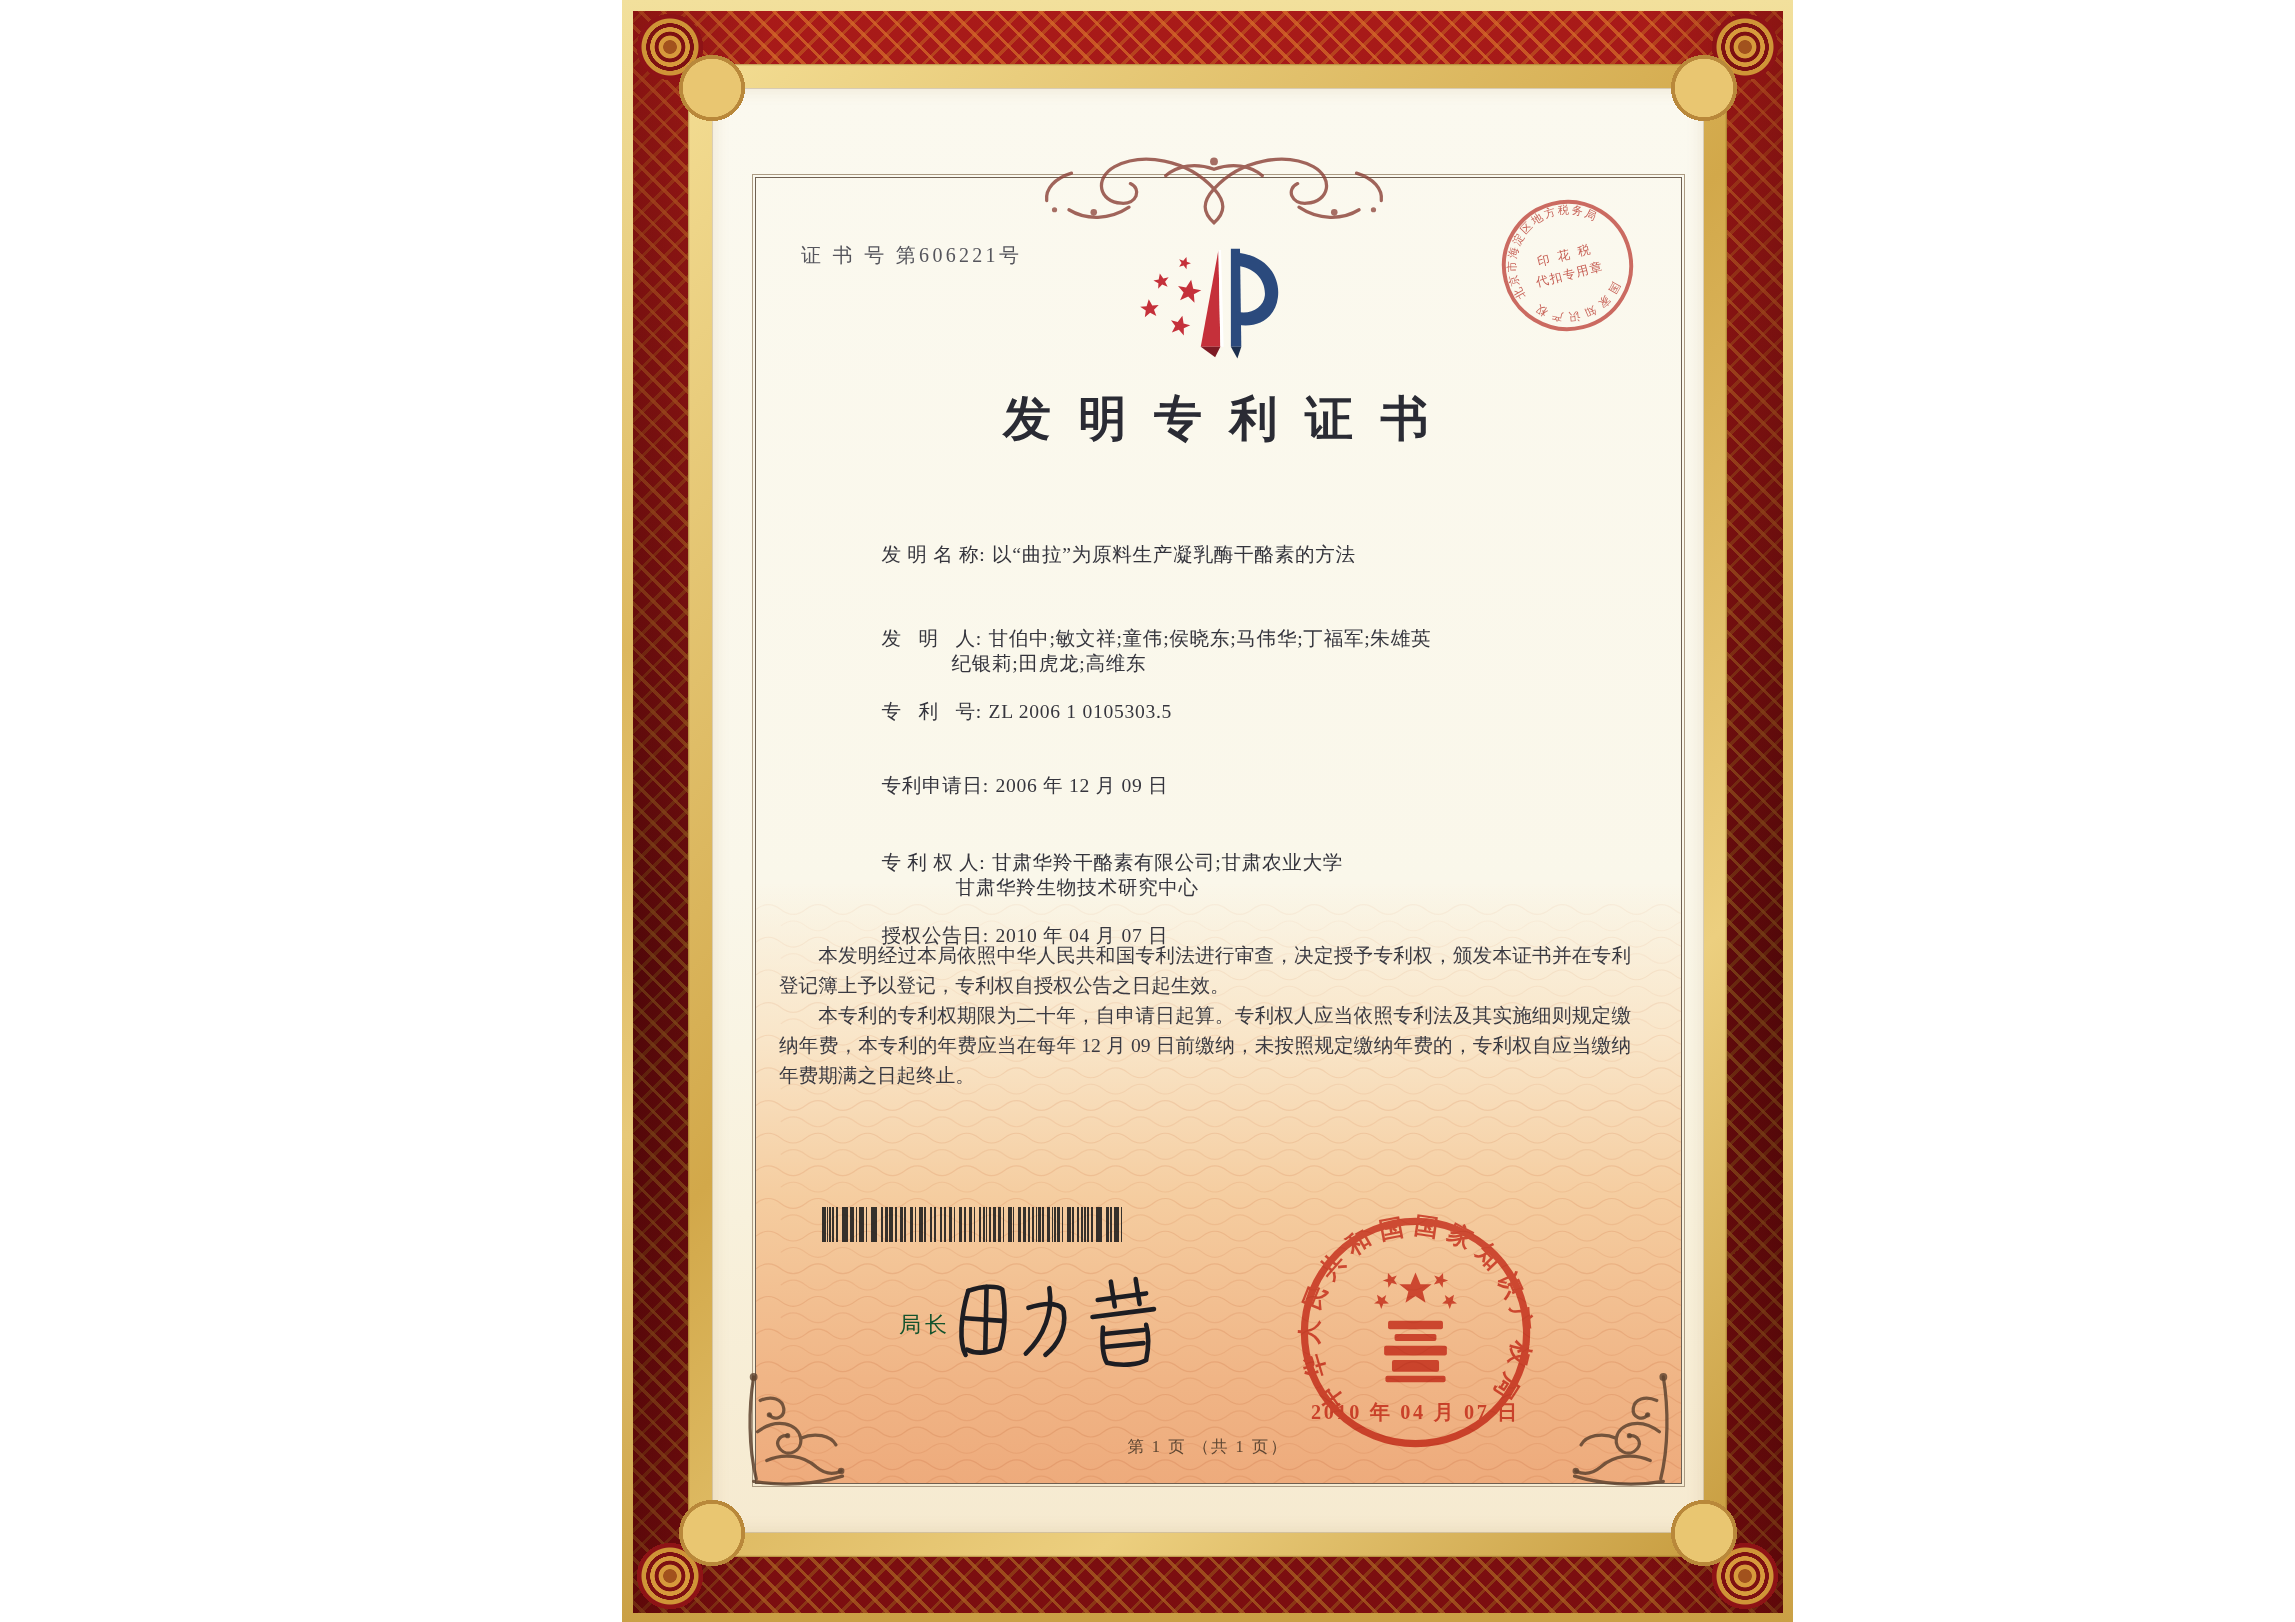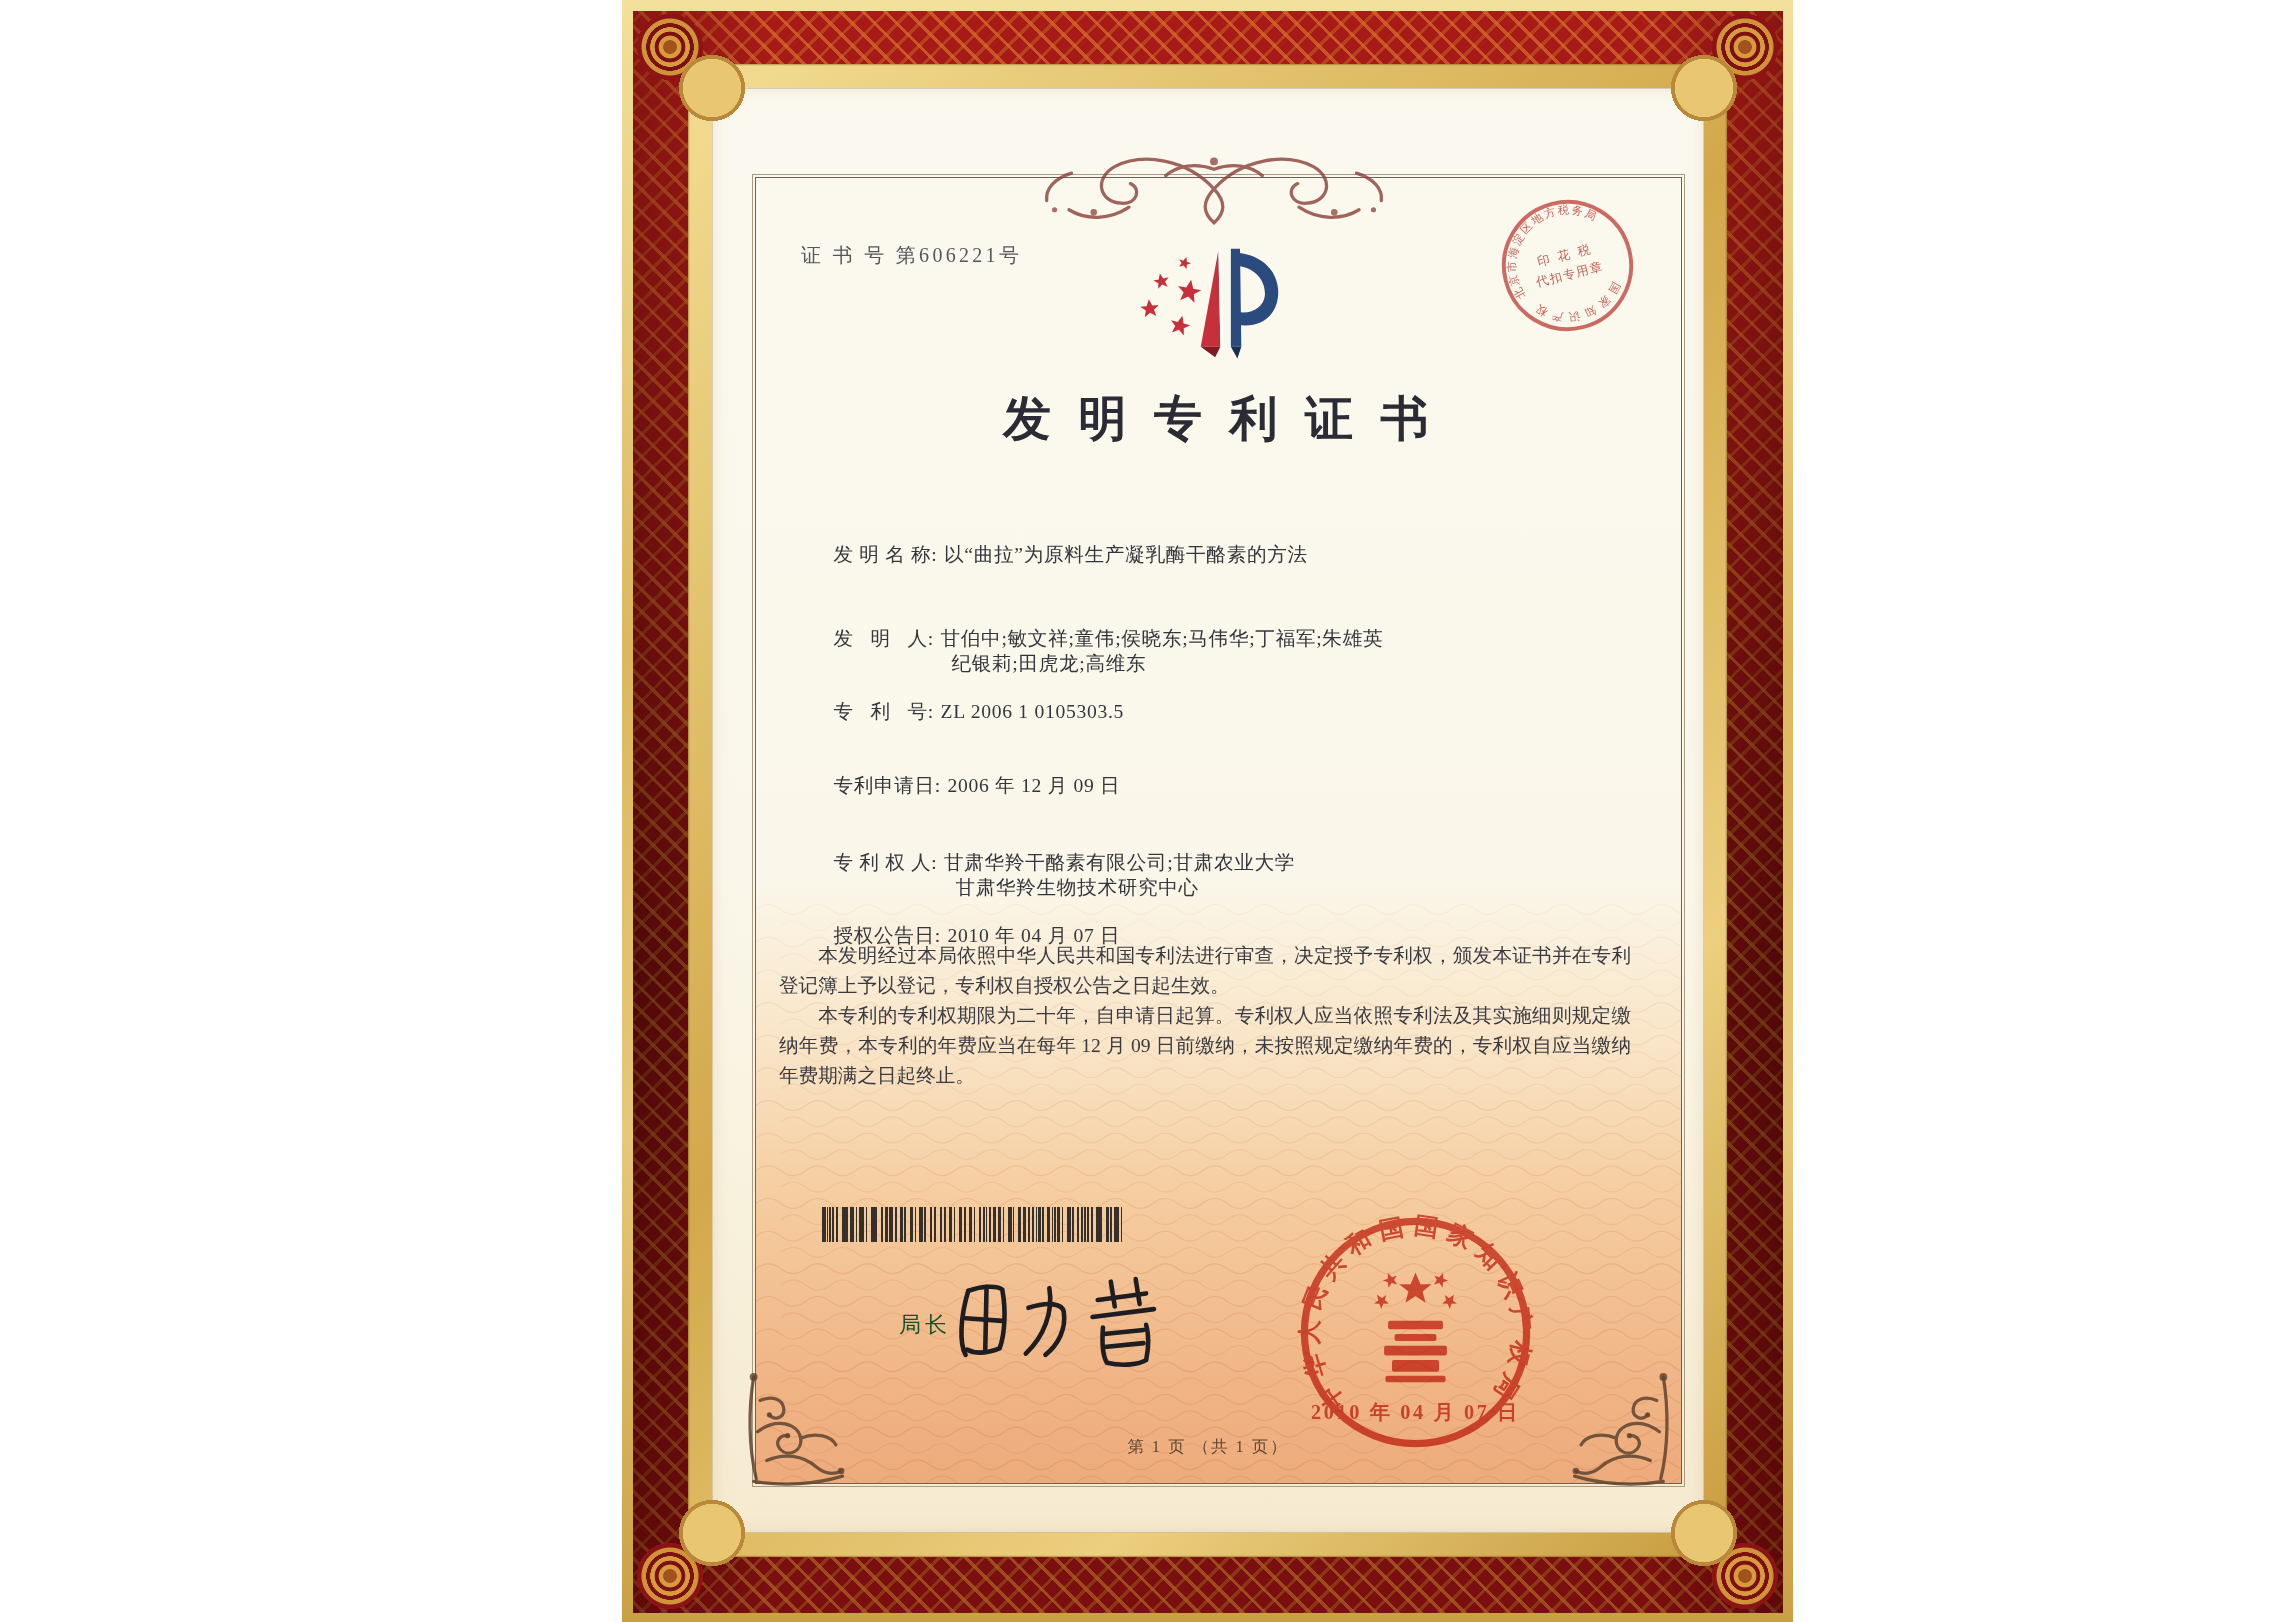--- a/index.html
+++ b/index.html
@@ -31,21 +31,21 @@
   .frame{position:absolute;left:133px;top:177px;width:927px;height:1307px;box-sizing:border-box;
     border:1.3px solid #6f6052;outline:0.7px solid #ab9a82;outline-offset:2px;overflow:hidden;
     background:linear-gradient(180deg,rgba(255,255,255,0) 0%,rgba(255,255,255,0) 54%,
       rgba(249,227,196,.85) 66%,#f5cda0 78%,#f0b586 92%,#eeab7c 100%);}
   .waves{position:absolute;left:0;top:0;width:100%;height:100%;}
   
   .cert-no{position:absolute;left:179px;top:242px;font-size:20px;letter-spacing:3.3px;color:#55555c;white-space:pre;}
   .title{position:absolute;left:90px;top:387px;width:992px;text-align:center;font-size:48px;
     font-weight:600;letter-spacing:27.5px;padding-left:43px;box-sizing:border-box;color:#2a2b34;}
   .row{position:absolute;left:182px;font-size:19.6px;color:#35353d;white-space:pre;}
-  .row .lab{letter-spacing:0.7px;}
+  .row .lab{letter-spacing:0.7px;margin-left:48px;}
   .row .val{margin-left:6.5px;letter-spacing:0.7px;}
   .row.cont{left:300px;}
   .paras{position:absolute;left:157px;top:941px;width:852px;font-size:19.6px;line-height:30px;
     color:#3a3a42;text-align:justify;}
   .paras p{margin:0;text-indent:2em;}
   .barcode{position:absolute;left:200px;top:1207px;width:304px;height:35px;opacity:.88;
     background-image:
       repeating-linear-gradient(90deg,#1c1c1c 0 2.6px,rgba(0,0,0,0) 2.6px 4.6px,#1c1c1c 4.6px 5.9px,rgba(0,0,0,0) 5.9px 9.8px),
       repeating-linear-gradient(90deg,rgba(0,0,0,0) 0 7.2px,#1c1c1c 7.2px 9.2px,rgba(0,0,0,0) 9.2px 15px),
       repeating-linear-gradient(90deg,rgba(0,0,0,0) 0 3.3px,#1c1c1c 3.3px 3.9px,rgba(0,0,0,0) 3.9px 12.4px);}

